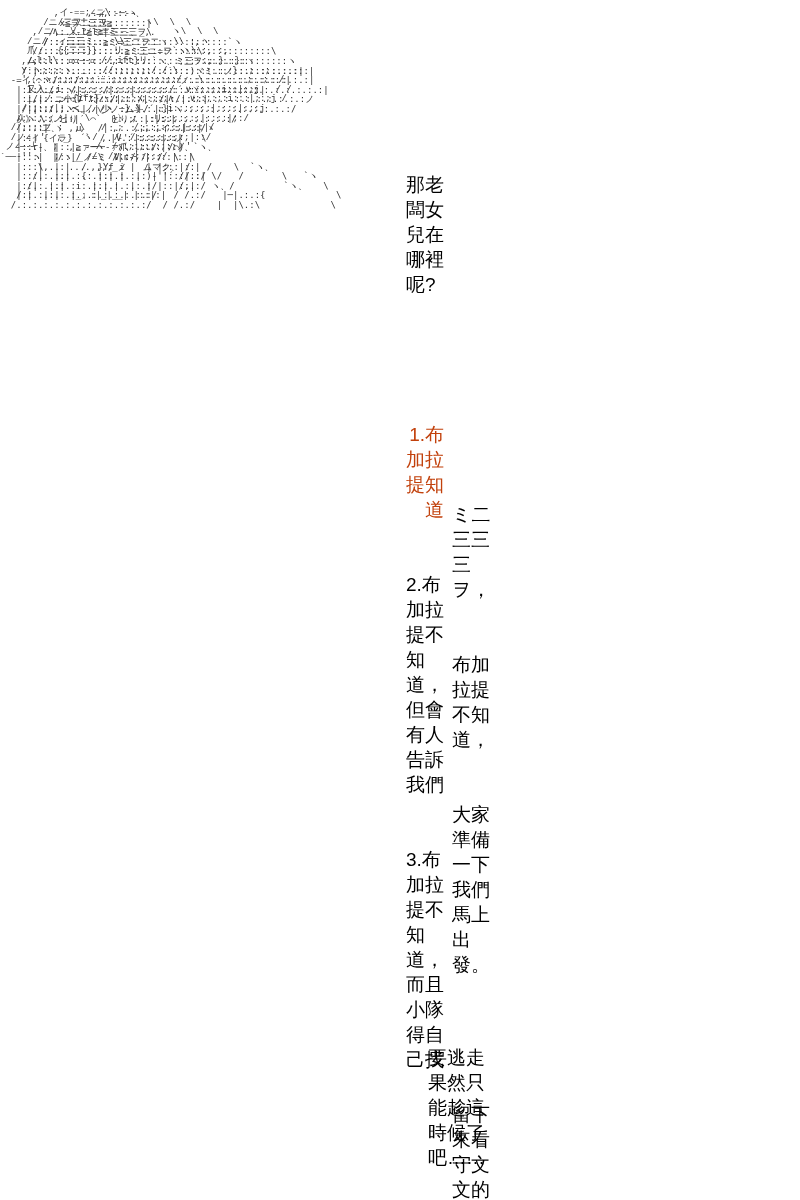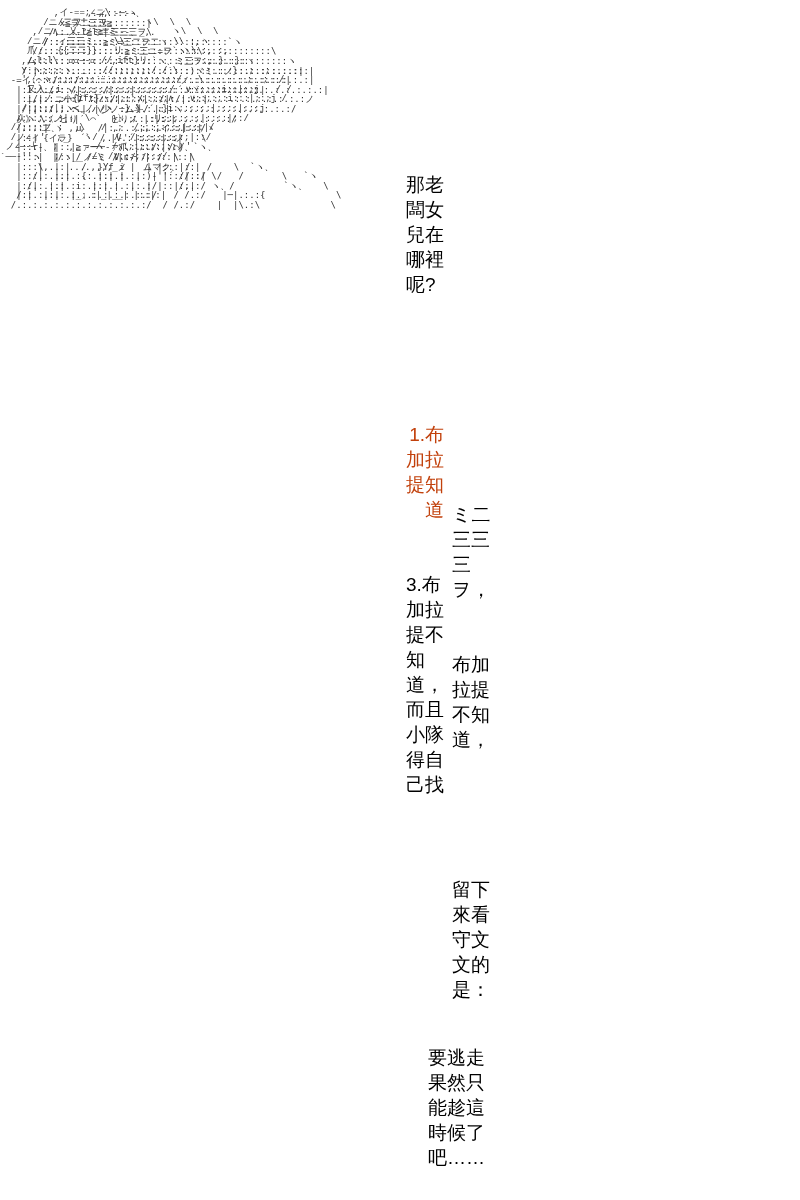--- a/index.html
+++ b/index.html
@@ -84,20 +84,21 @@
       ヽ  |/ヽ__ノ \  V.:/ /  /  \  \
        \,..ゝ....,,,,_ノ   ムマク、 /   /    \  `ヽ、
       /.:.:.:.:.:.:.:.:.:.:)‐''´ //.:/ \/   /       \   `ヽ
      /.:.:.:.:.:.:.:.:.:.:.:/    /,.:/ ヽ、/         `ヽ、   \
    /.:.:.:.:.:.:.:.:.:.:.:.:/   / /.:/   |─|.:.:{             \
   /.:.:.:.:.:.:.:.:.:.:.:.:/  / /.:/    |  |\.:\             \</pre>
     <div class="dialog" id="panel-1-text">
       <span class="line">那老闆女兒在哪裡呢?</span>
       <span class="spacer"></span>
       <span class="line choice-red">1.布加拉提知道</span>
+      <span class="line">2.布加拉提不知道，但會有人告訴我們</span>
       <span class="line">3.布加拉提不知道，而且小隊得自己找</span>
     </div>
   </div>
 
   <div class="panel">
     <pre class="aa" id="panel-2-art">          ,イ-==;∠ニ\
         /ニ/二二'、 ∨       ヽ\  \  \
       ,/ニ∧__乂_ソ ≧=ミ          ヽ\  \  \
      /ニ/  ィ三三ミ、  \\         \\ :,ヽ
      爪    {{二二}}   リ           ヽ\ :, :,
@@ -108,20 +109,21 @@
      _,.ノ ,ハ{ift}ハ;:;:;:;:;:;∧   ∨;:;:;:i:::|;:;j /
     /:;:;:|!ヽ&lt;_ノ  ヽ ─} }   .}i:;:;:;:|::::|:;:j
    /:;:;:;ノ|   \     〉 ;   リ;:;:;:;|::::|;:/
   //;:;:ノ ;   \   /  ;  /:;:;:;:;|:::|/
   /ノ∠ィ′  ;    ヽ/   /  /:;:;:;:;:;|::/
  ノ∠─‐┘   ;       /  /;:;:;:;:;:;ノ'
 ´──‐'′    ;      /  /;:;:;:;:;/</pre>
     <div class="dialog" id="panel-2-text">
       <span class="line">ミ二三三三ヲ，</span>
       <span class="line">布加拉提不知道，</span>
+      <span class="line">大家準備一下我們馬上出發。</span>
       <span class="spacer"></span>
       <span class="line">留下來看守文文的是：</span>
       
       
       
       
       
     </div>
   </div>
 

